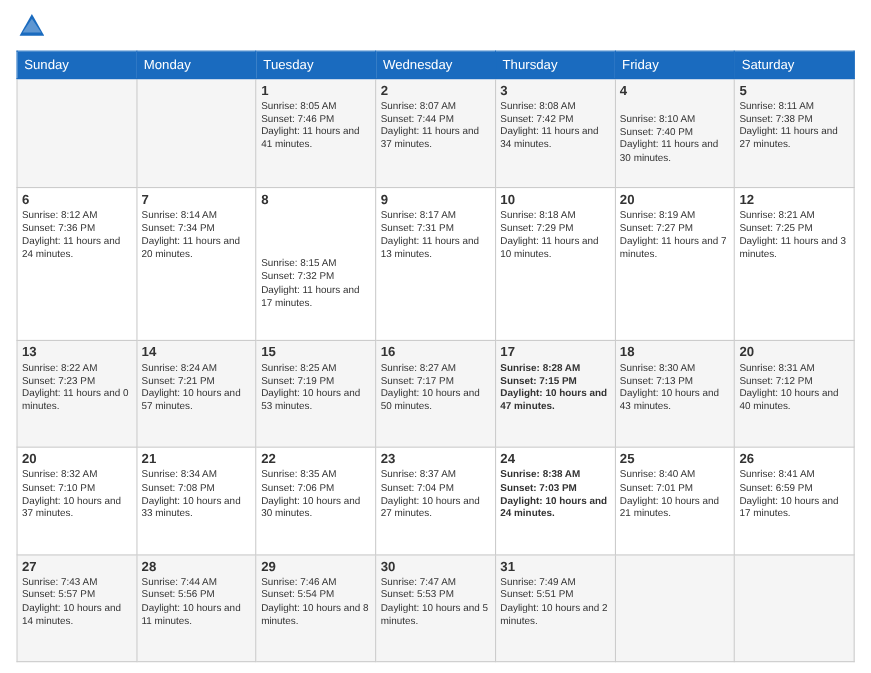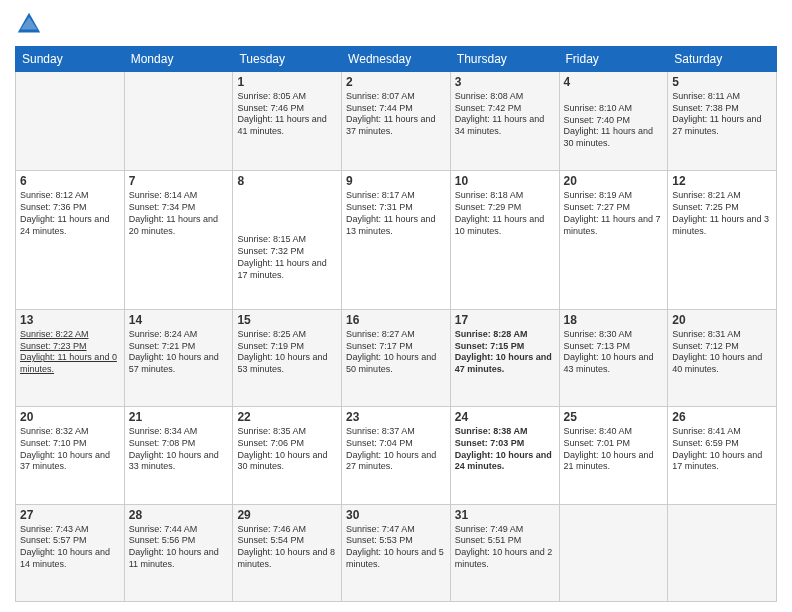--- a/index.html
+++ b/index.html
@@ -206,21 +206,21 @@
           <td>
             <span class="day-number">12</span>
             <div class="cell-content" style="white-space: pre-line;">Sunrise: 8:21 AM
 Sunset: 7:25 PM
 Daylight: 11 hours and 3 minutes.</div>
           </td>
         </tr>
         <tr>
           <td>
             <span class="day-number">13</span>
-            <div class="cell-content" style="white-space: pre-line; text-decoration: underline;">Sunrise: 8:22 AM
+            <div class="cell-content" style="white-space: pre-line;">Sunrise: 8:22 AM
 Sunset: 7:23 PM
 Daylight: 11 hours and 0 minutes.</div>
           </td>
           <td>
             <span class="day-number">14</span>
             <div class="cell-content" style="white-space: pre-line;">Sunrise: 8:24 AM
 Sunset: 7:21 PM
 Daylight: 10 hours and 57 minutes.</div>
           </td>
           <td>

